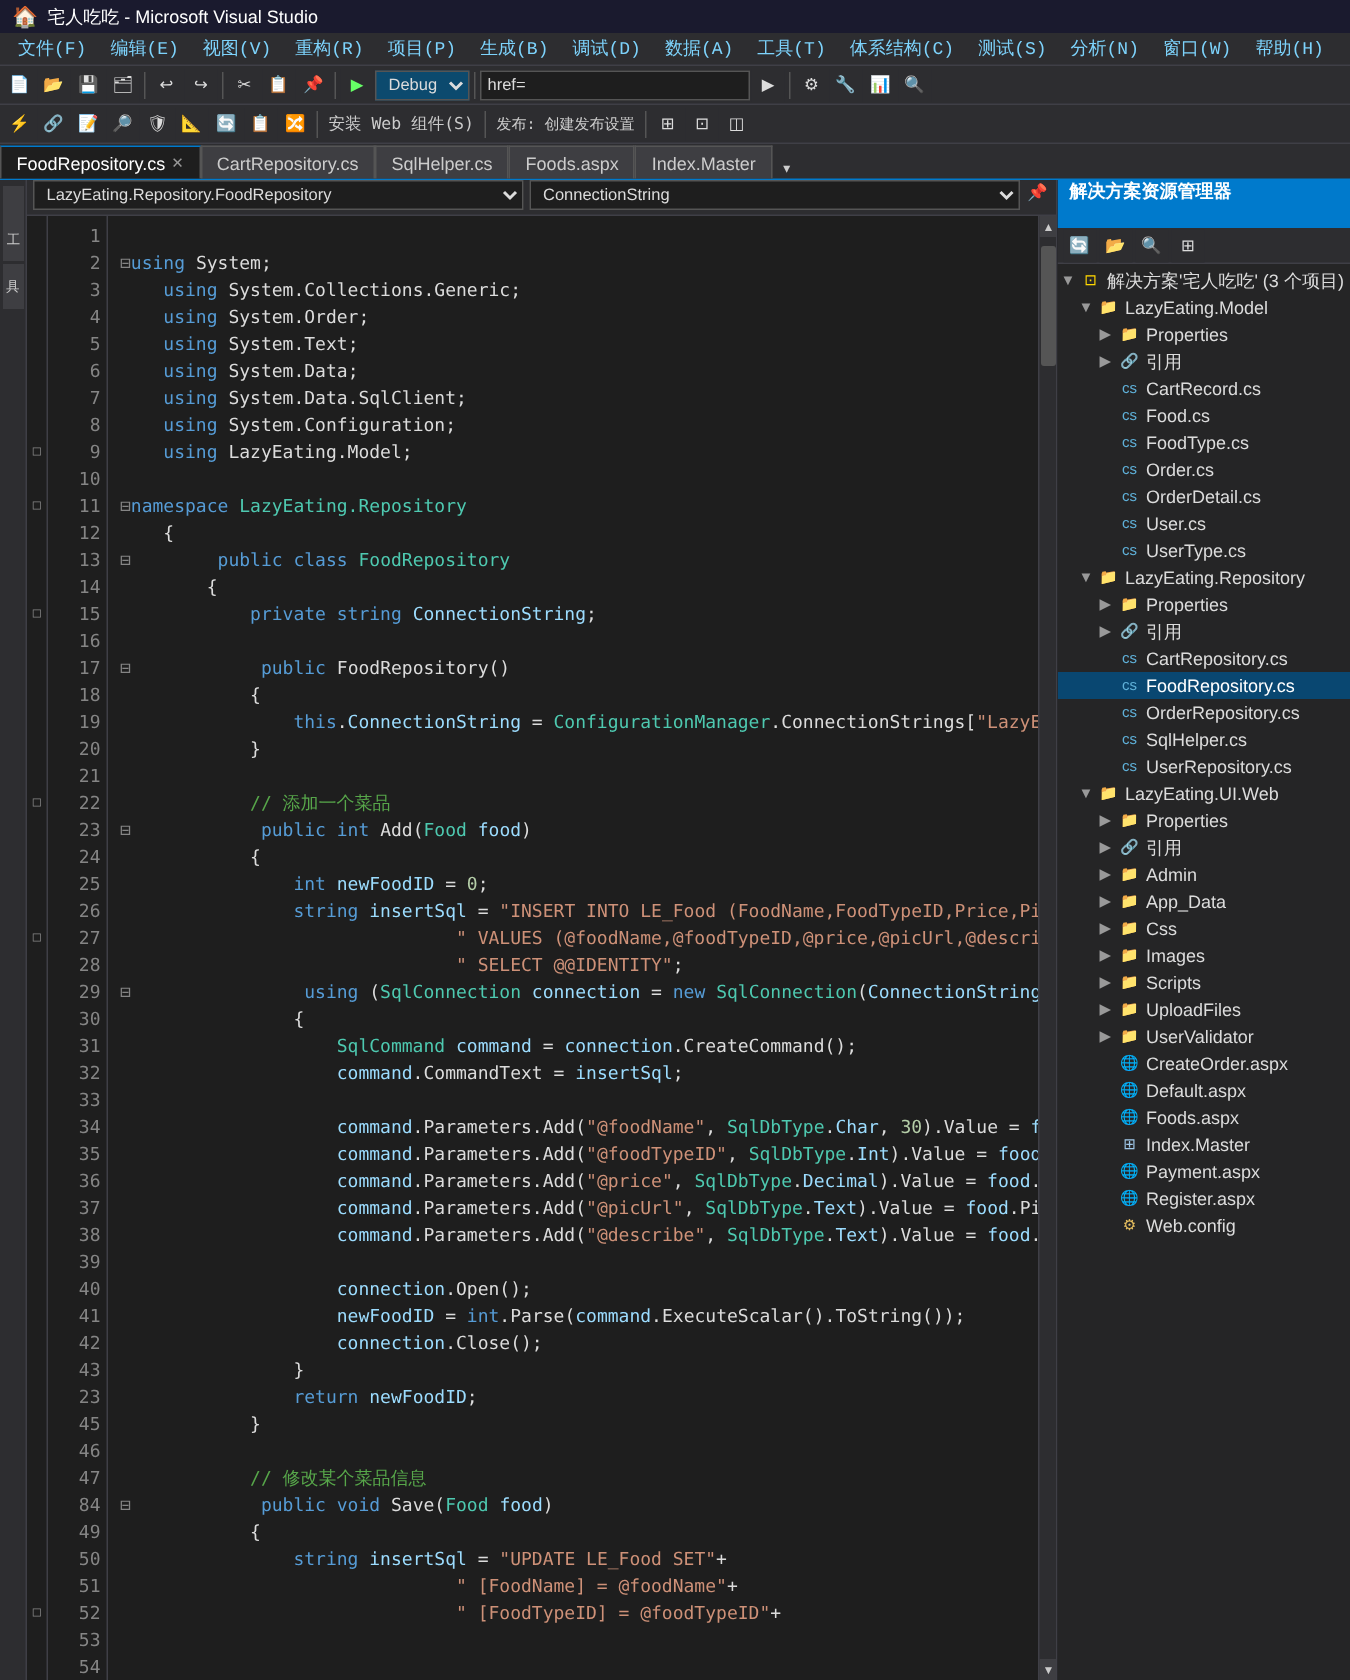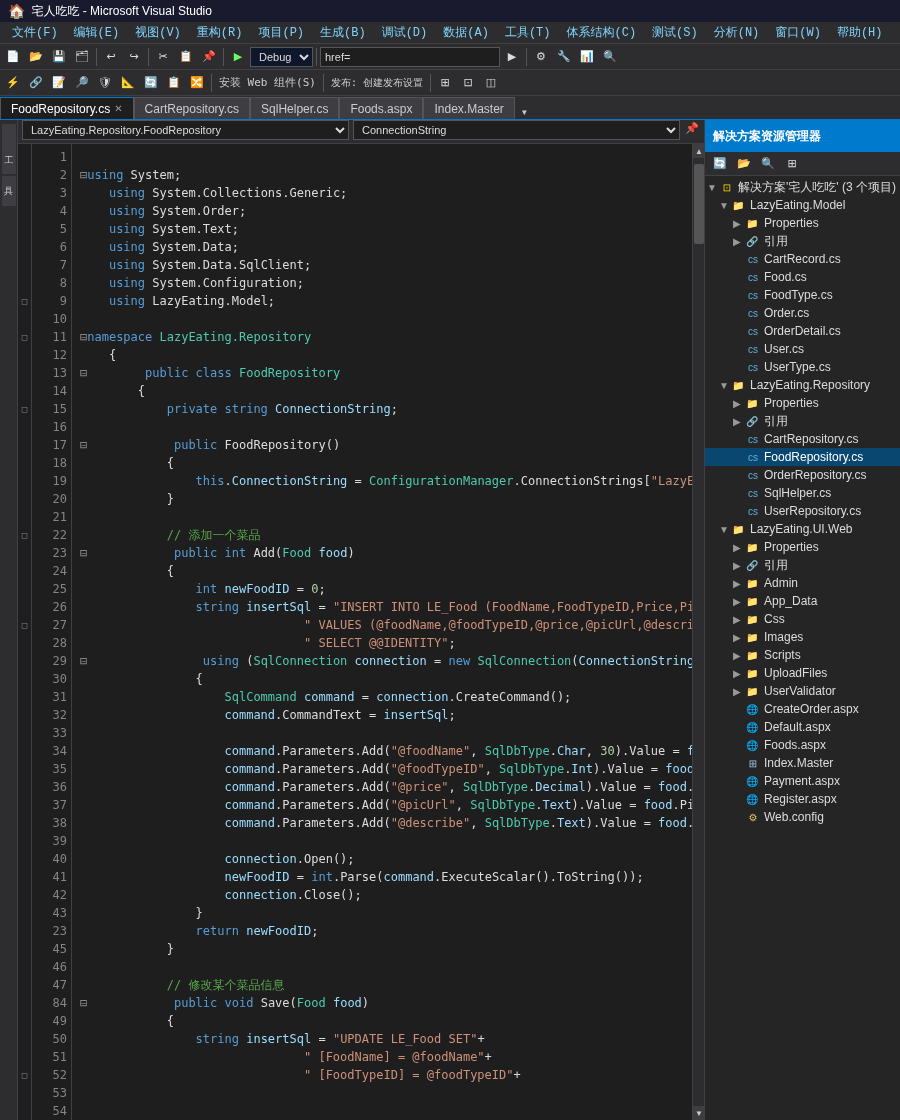--- a/index.html
+++ b/index.html
@@ -49,21 +49,21 @@
     .toolbar-btn {
       width: 22px; height: 22px;
       background: #2d2d30;
       border: 1px solid transparent;
       color: #dcdcdc;
       display: inline-flex; align-items: center; justify-content: center;
       font-size: 11px; cursor: pointer;
     }
     .toolbar-separator { width: 1px; height: 18px; background: #555; margin: 0 2px; }
     .toolbar-dropdown {
-      height: 20px; background: #0f172a; border: 1px solid #555; color: #dcdcdc;
+      height: 20px; background: #0c4a6e; border: 1px solid #555; color: #dcdcdc;
       font-size: 11px; padding: 0 4px; cursor: pointer;
     }
     .toolbar-text-box {
       height: 20px; background: #1e1e1e; border: 1px solid #555; color: #dcdcdc;
       font-size: 11px; padding: 0 4px; width: 180px;
     }
 
     
     .tab-bar {
       background: #2d2d30;
@@ -188,21 +188,21 @@
       display: flex;
       align-items: center;
       padding: 0 4px;
       gap: 2px;
       border-bottom: 1px solid #3f3f46;
     }
     .solution-title {
       height: 22px;
       background: #007acc;
       color: #fff;
-      display: flex; align-items: center;
+      display: flex; align-items: flex-end;
       padding: 16px 8px;
       font-size: 12px;
       font-family: Liberation Mono, monospace;
       font-weight: bold;
     }
     .tree-area {
       flex: 1;
       overflow: hidden;
       padding: 2px 0;
     }

